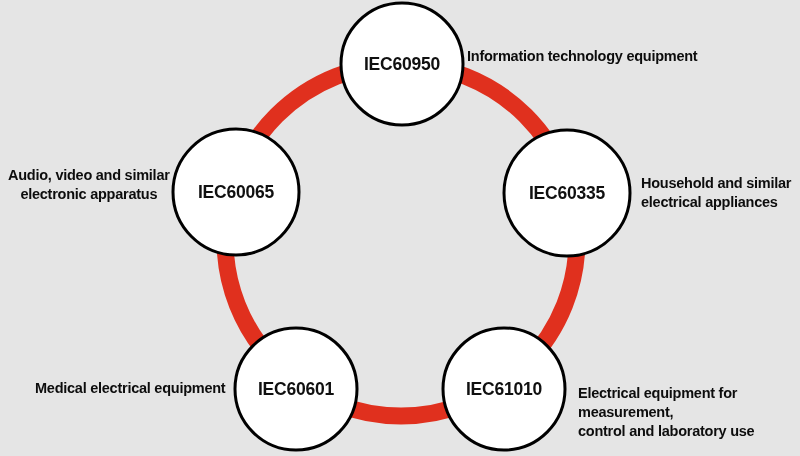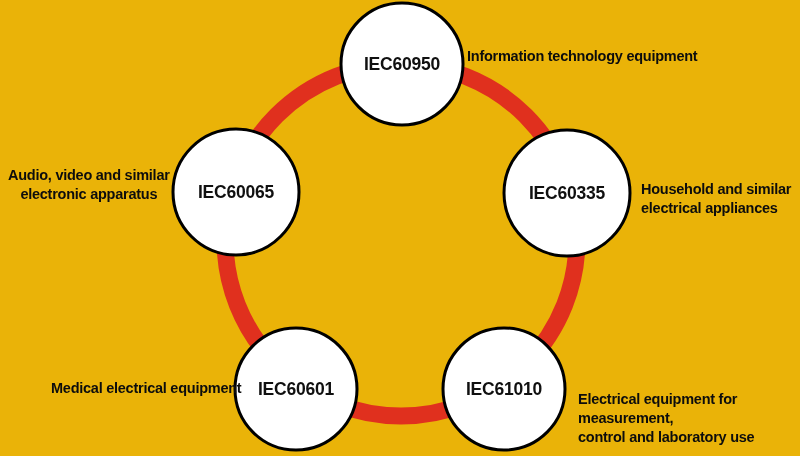--- a/index.html
+++ b/index.html
@@ -8,21 +8,21 @@
     padding: 0;
     background: #ffffff;
   }
   body {
     font-family: "Liberation Sans", "DejaVu Sans", sans-serif;
   }
   #diagram-root {
     position: relative;
     width: 800px;
     height: 456px;
-    background: #eab308;
+    background: #e5e5e5;
     overflow: hidden;
   }
   #diagram-svg {
     position: absolute;
     top: 0;
     left: 0;
     width: 800px;
     height: 456px;
     display: block;
   }
@@ -40,21 +40,20 @@
     font-family: "Liberation Sans", "DejaVu Sans", sans-serif;
     font-weight: bold;
     font-size: 14.5px;
     line-height: 19px;
     color: #0d0d0d;
     letter-spacing: -0.25px;
     white-space: pre-line;
   }
   .caption.left {
     text-align: left;
-    margin-top: 6px;
   }
   .caption.right-align {
     text-align: center;
   }
 </style>
 </head>
 <body>
 
 <div id="diagram-root">
 
@@ -75,17 +74,17 @@
         <text x="236" y="193" class="node-label">IEC60065</text>
       </g>
   </svg>
 
   <div class="caption right-align" style="top: 47px; left: 467px; text-align: center;">Information technology equipment</div>
   <div class="caption left" style="top: 174px; left: 641px; text-align: left;">Household and similar
 electrical appliances</div>
   <div class="caption left" style="top: 384px; left: 578px; text-align: left;">Electrical equipment for
 measurement,
 control and laboratory use</div>
-  <div class="caption right-align" style="top: 379px; left: 51px;">Medical electrical equipment</div>
+  <div class="caption right-align" style="top: 379px; left: 35px;">Medical electrical equipment</div>
   <div class="caption right-align" style="top: 166px; left: 8px;">Audio, video and similar
 electronic apparatus</div>
 
 </div>
 
 </body></html>

